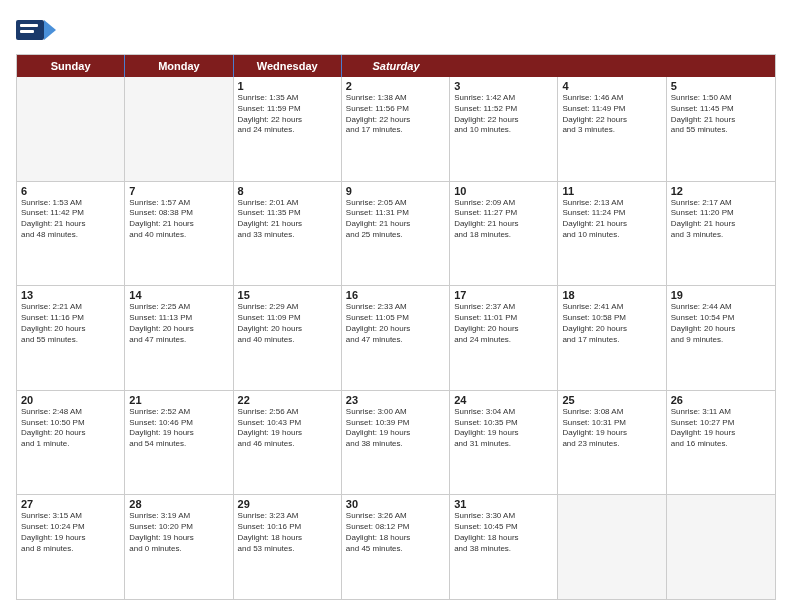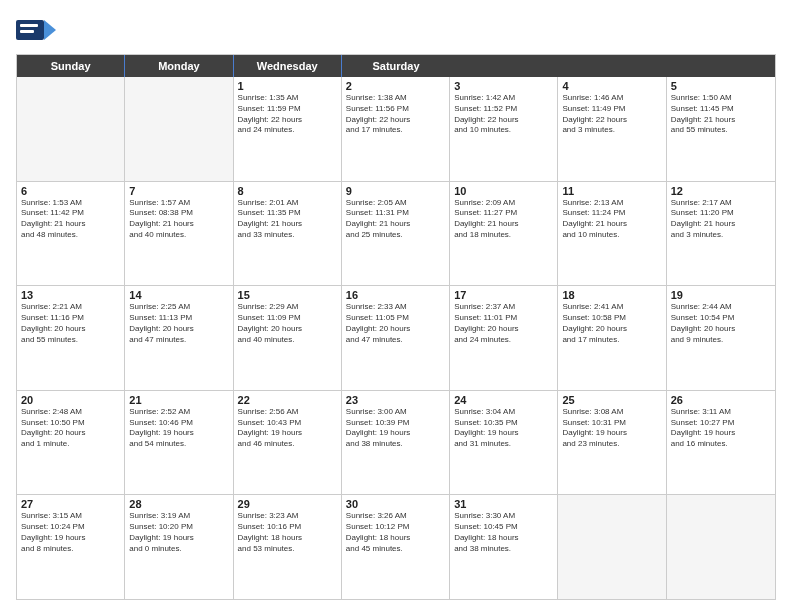--- a/index.html
+++ b/index.html
@@ -48,32 +48,33 @@
     }
     .calendar {
       flex: 1;
       display: flex;
       flex-direction: column;
       border: 1px solid #ccc;
     }
     .cal-header {
       display: grid;
       grid-template-columns: repeat(7, 1fr);
-      background: #404040;
+      background: #7f1d1d;
     }
     .cal-header-cell {
       color: #fff;
       font-size: 11px;
       font-weight: bold;
       text-align: center;
       padding: 5px 2px;
       border-right: 1px solid #4a7dd0;
     }
     .cal-header-cell:last-child {
       border-right: none;
+      font-style: italic;
     }
     .cal-body {
       flex: 1;
       display: flex;
       flex-direction: column;
     }
     .cal-row {
       display: grid;
       grid-template-columns: repeat(7, 1fr);
       flex: 1;
@@ -354,21 +355,21 @@
           <div class="cal-cell">
             <span class="day-num">29</span>
             <span class="cell-line">Sunrise: 3:23 AM</span>
             <span class="cell-line">Sunset: 10:16 PM</span>
             <span class="cell-line">Daylight: 18 hours</span>
             <span class="cell-line">and 53 minutes.</span>
           </div>
           <div class="cal-cell">
             <span class="day-num">30</span>
             <span class="cell-line">Sunrise: 3:26 AM</span>
-            <span class="cell-line">Sunset: 10:12 PM</span>
+            <span class="cell-line">Sunset: 08:12 PM</span>
             <span class="cell-line">Daylight: 18 hours</span>
             <span class="cell-line">and 45 minutes.</span>
           </div>
           <div class="cal-cell">
             <span class="day-num">31</span>
             <span class="cell-line">Sunrise: 3:30 AM</span>
             <span class="cell-line">Sunset: 10:45 PM</span>
             <span class="cell-line">Daylight: 18 hours</span>
             <span class="cell-line">and 38 minutes.</span>
           </div>

